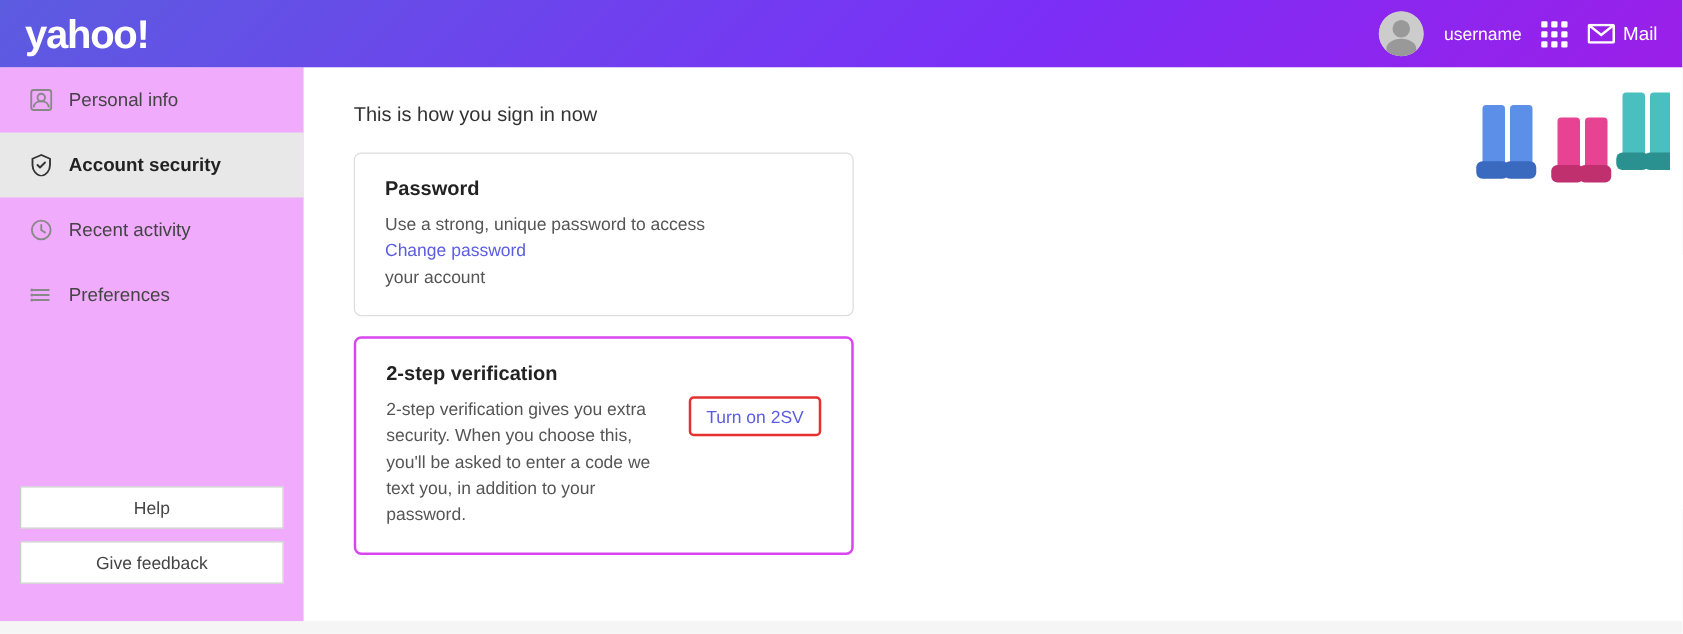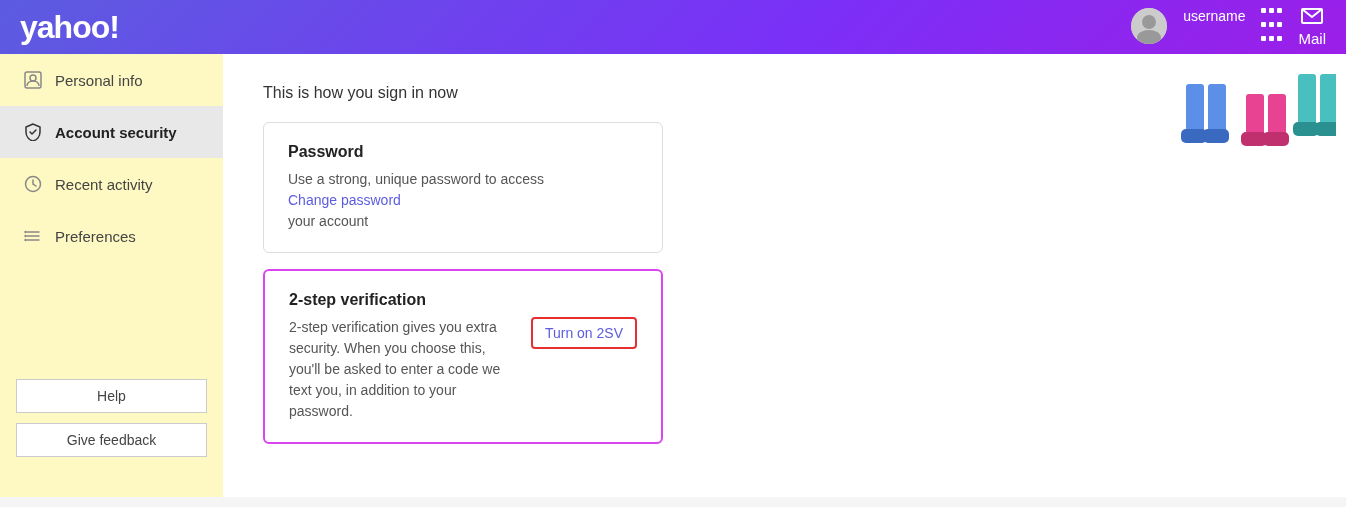--- a/index.html
+++ b/index.html
@@ -16,20 +16,21 @@
     }
     .header-logo {
       color: white;
       font-size: 32px;
       font-weight: bold;
       font-family: Arial, sans-serif;
       letter-spacing: -1px;
     }
     .header-right {
       display: flex;
+      align-items: center;
       gap: 16px;
     }
     .avatar-circle {
       width: 36px;
       height: 36px;
       border-radius: 50%;
       background: #ccc;
       display: flex;
       align-items: center;
       justify-content: center;
@@ -57,37 +58,36 @@
       background: white;
       border-radius: 1px;
     }
     .mail-btn {
       display: flex;
       align-items: center;
       gap: 6px;
       color: white;
       font-size: 15px;
       cursor: pointer;
+    }
+
+    
+    .layout {
+      display: flex;
+      min-height: calc(100vh - 64px);
+    }
+
+    
+    .sidebar {
+      width: 243px;
+      background: #f0abfc;
+      flex-shrink: 0;
+      display: flex;
       flex-direction: column;
-    }
-
-    
-    .layout {
-      display: flex;
-      min-height: calc(100vh - 64px);
-    }
-
-    
-    .sidebar {
-      width: 223px;
-      background: #fef9c3;
-      flex-shrink: 0;
-      display: flex;
-      flex-direction: column;
-      padding-bottom: 30px;
+      padding-bottom: 20px;
     }
     .nav-item {
       display: flex;
       align-items: center;
       gap: 12px;
       padding: 16px 20px;
       font-size: 15px;
       color: #444;
       cursor: pointer;
       border-left: 3px solid transparent;

